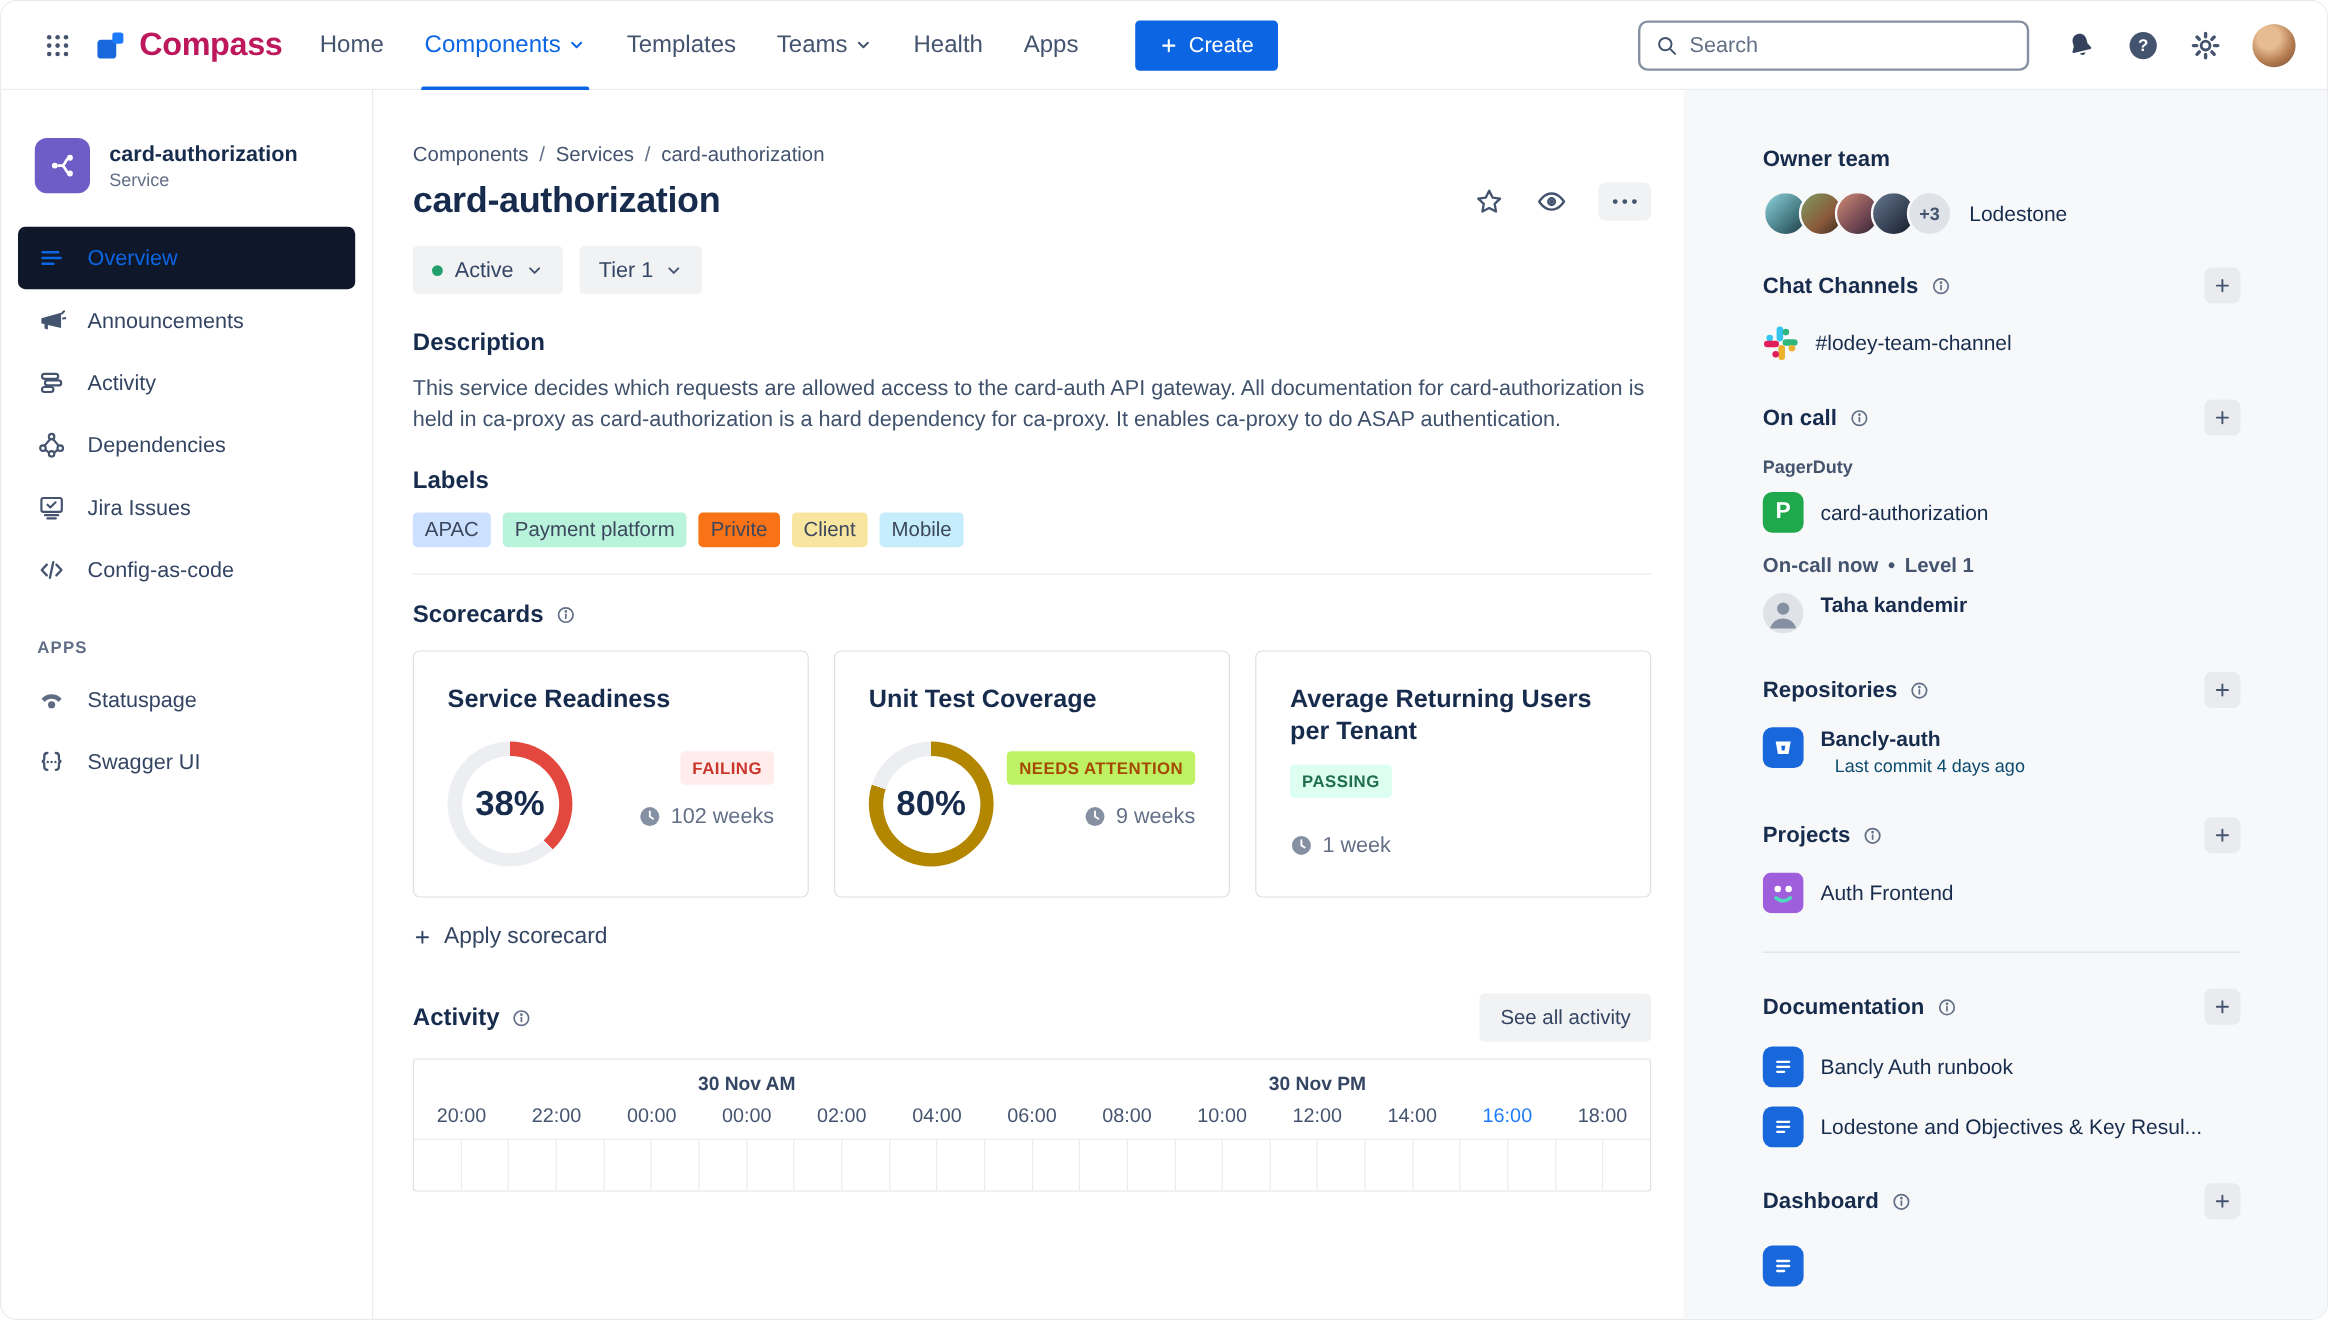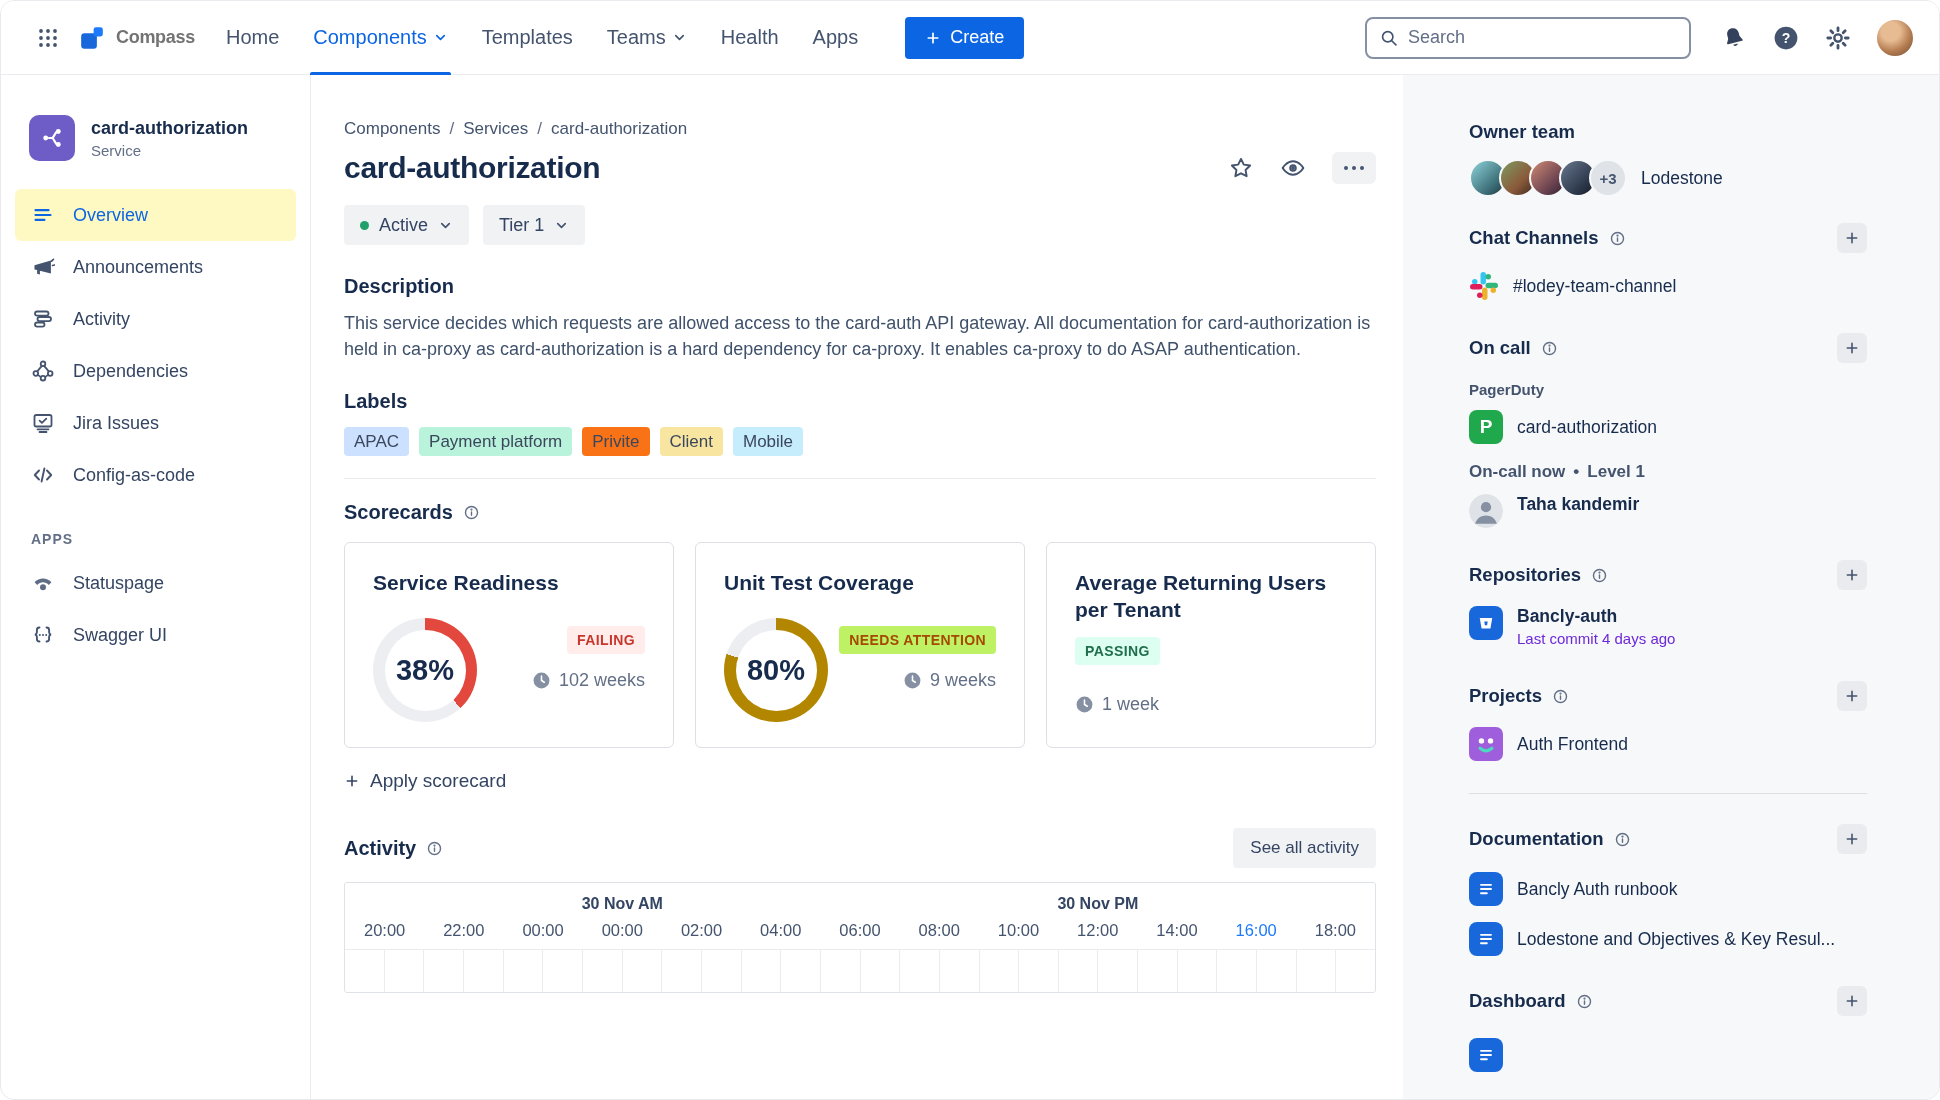--- a/index.html
+++ b/index.html
@@ -3,21 +3,21 @@
 <meta charset="utf-8">
 <style>
   * { margin:0; padding:0; box-sizing:border-box; }
   html,body { background:#fff; font-family:"Liberation Sans", sans-serif; color:#172B4D; }
   .window { width:1940px; height:1100px; background:#fff; border:1px solid #E8EAED; border-radius:14px; overflow:hidden; position:relative; }
 
   
   .topnav { height:74px; display:flex; align-items:center; padding:0 26px 0 30px; border-bottom:1px solid #EBECF0; background:#fff; }
   .grid-btn { width:34px; height:34px; display:flex; align-items:center; justify-content:center; cursor:pointer; }
   .brand { display:flex; align-items:center; gap:11px; margin-left:14px; }
-  .brand-name { font-size:18px; font-weight:700; color:#737373; letter-spacing:-.3px;text-align:center; }
+  .brand-name { font-size:27px; font-weight:700; color:#be185d; letter-spacing:-.3px;text-align:center; }
   .nav-links { display:flex; height:74px; margin-left:14px; }
   .nav-item { display:flex; align-items:center; gap:6px; padding:0 17px; font-size:20px; font-weight:500; color:#44546F; height:74px; position:relative; cursor:pointer; }
   .nav-item.active { color:#0C66E4; }
   .nav-item.active::after { content:""; position:absolute; left:14px; right:14px; bottom:0; height:3px; background:#0C66E4; border-radius:2px 2px 0 0; }
   .chev { width:15px; height:15px; }
   .create-btn { margin-left:30px; height:42px; background:#0C66E4; color:#fff; border:none; border-radius:4px; padding:0 20px; font-size:18px; font-weight:500; display:flex; align-items:center; gap:9px; cursor:pointer; font-family:inherit; }
   .search-box { margin-left:auto; width:326px; height:42px; border:2px solid #8590A2; border-radius:8px; display:flex; align-items:center; padding:0 12px; gap:9px; background:#fff; }
   .search-box input { border:none; outline:none; flex:1; font-size:18px; color:#172B4D; font-family:inherit; background:transparent; }
   .search-box input::placeholder { color:#626F86; }
   .nav-icons { display:flex; align-items:center; gap:26px; margin-left:30px; }
@@ -29,21 +29,21 @@
   
   .sidebar { width:310px; flex-shrink:0; border-right:1px solid #EBECF0; padding-top:40px; }
   .comp-header { display:flex; align-items:center; gap:16px; padding:0 28px; }
   .comp-icon { width:46px; height:46px; border-radius:10px; background:#6E5DC6; display:flex; align-items:center; justify-content:center; flex-shrink:0; }
   .comp-glyph { width:28px; height:28px; }
   .comp-name { font-size:18px; font-weight:700; color:#172B4D; }
   .comp-type { font-size:15px; color:#626F86; margin-top:3px; }
   .side-nav { margin-top:28px; }
   .side-item { height:52px; margin:0 14px; padding:0 16px; border-radius:6px; display:flex; align-items:center; gap:18px; font-size:18px; color:#344563; cursor:pointer; }
   .side-item .i24 { color:#44546F; }
-  .side-item.active { background:#fef9c3; color:#0C66E4; font-weight:500; }
+  .side-item.active { background:#0f172a; color:#0C66E4; font-weight:500; }
   .side-item.active .i24 { color:#0C66E4; }
   .apps-label { margin:30px 30px 10px; font-size:14px; font-weight:700; letter-spacing:1px; color:#626F86; }
 
   
   .main { flex:1; padding:44px 27px 0 33px; min-width:0; }
   .breadcrumb { font-size:17px; color:#44546F; display:flex; gap:9px; align-items:center; }
   .crumb { cursor:pointer; }
   .crumb-sep { color:#626F86; }
   .title-row { display:flex; align-items:center; margin-top:12px; }
   .page-title { font-size:30px; font-weight:700; color:#172B4D; letter-spacing:-.3px; }
@@ -101,21 +101,21 @@
   .av4 { background:linear-gradient(135deg,#68788F 0%,#2B3648 70%,#141B26 100%); }
   .av-extra { width:38px; height:38px; border-radius:50%; border:2px solid #F7F8F9; margin-left:-8px; background:#DFE2E7; display:flex; align-items:center; justify-content:center; font-size:15px; font-weight:700; color:#44546F; }
   .team-name { margin-left:14px; font-size:17.5px; color:#172B4D; cursor:pointer; }
   .entity-row { display:flex; align-items:center; gap:14px; }
   .entity-col { display:flex; flex-direction:column; }
   .sq-icon { width:34px; height:34px; border-radius:8px; flex-shrink:0; display:flex; align-items:center; justify-content:center; }
   .pd-icon { background:#1FA84C; color:#fff; font-size:19px; font-weight:700; }
   .doc-icon { background:#1868DB; }
   .entity-name { font-size:17.5px; color:#172B4D; cursor:pointer; }
   .entity-name.strong { font-weight:700; }
-  .entity-meta { font-size:15px; color:#6d28d9; margin-top:3px; }
+  .entity-meta { font-size:15px; color:#0c4a6e; margin-top:3px;margin-left:12px; }
   .mini-label { font-size:15px; font-weight:700; color:#44546F; }
   .oncall-now { font-size:17px; font-weight:700; color:#44546F; display:flex; gap:8px; }
   .sched { font-size:15px; color:#626F86; line-height:20px; margin-top:4px; max-width:330px; }
   .person-avatar { width:34px; height:34px; border-radius:50%; overflow:hidden; flex-shrink:0; }
   .aside-div { border:none; border-top:1px solid #DCDFE4; margin-top:32px; }
   .ellipsize { white-space:nowrap; overflow:hidden; text-overflow:ellipsis; max-width:332px; }
 
   .i16{width:16px;height:16px} .i20{width:20px;height:20px} .i24{width:24px;height:24px;flex-shrink:0} .i26{width:26px;height:26px}
   .mt12{margin-top:12px}.mt14{margin-top:14px}.mt16{margin-top:16px}.mt18{margin-top:18px}.mt22{margin-top:22px}.mt26{margin-top:26px}.mt30{margin-top:30px}.mt32{margin-top:32px}.mt34{margin-top:34px}
 </style>

